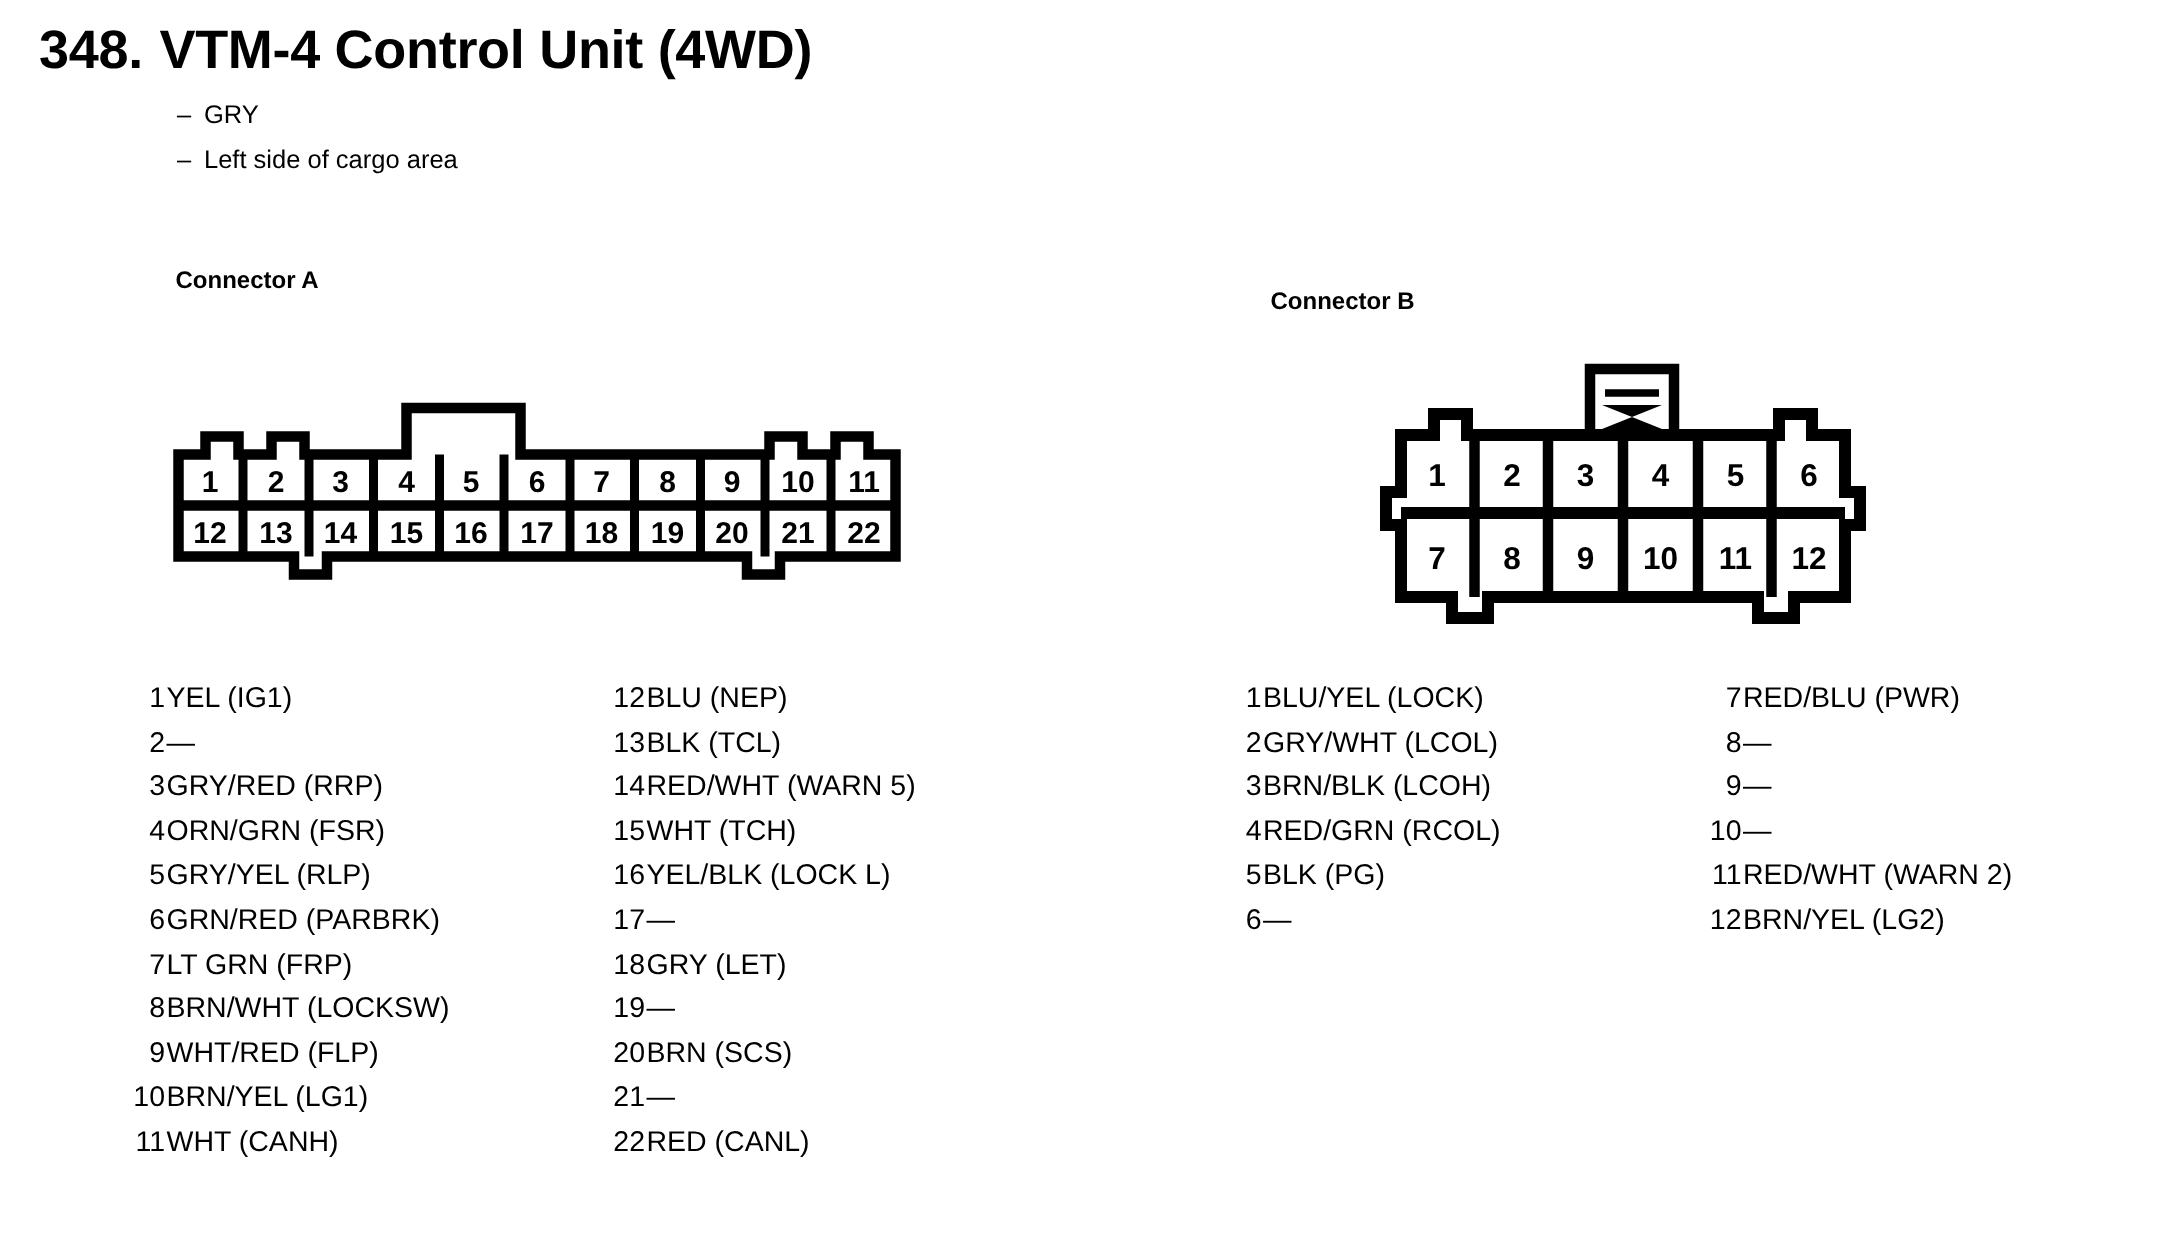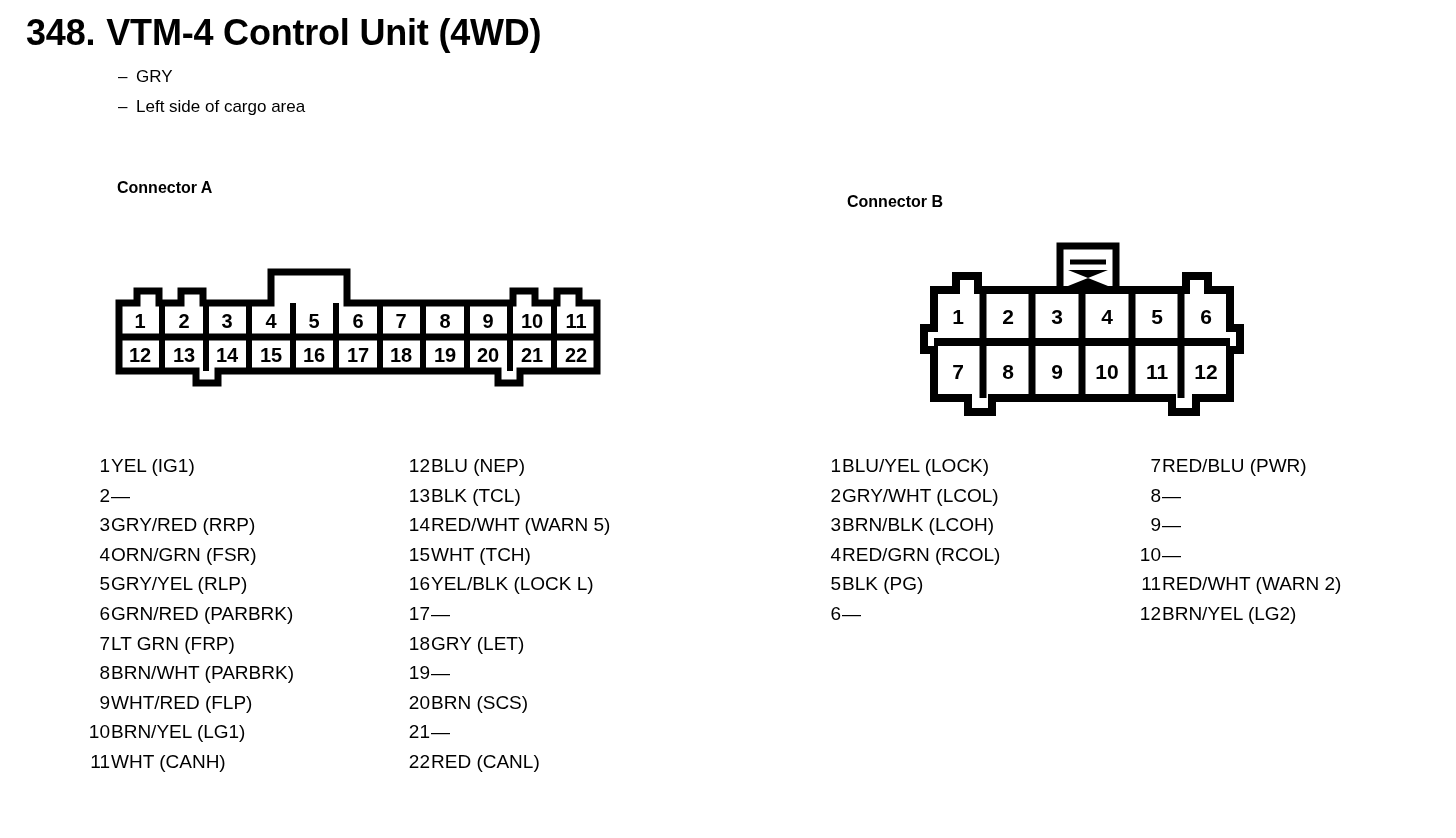--- a/index.html
+++ b/index.html
@@ -276,21 +276,21 @@
   <div class="pin-row">
       <span class="pin-num">6</span>
       <span class="pin-desc">GRN/RED (PARBRK)</span>
     </div>
   <div class="pin-row">
       <span class="pin-num">7</span>
       <span class="pin-desc">LT GRN (FRP)</span>
     </div>
   <div class="pin-row">
       <span class="pin-num">8</span>
-      <span class="pin-desc">BRN/WHT (PARBRK)</span>
+      <span class="pin-desc">BRN/WHT (LOCKSW)</span>
     </div>
   <div class="pin-row">
       <span class="pin-num">9</span>
       <span class="pin-desc">WHT/RED (FLP)</span>
     </div>
   <div class="pin-row">
       <span class="pin-num">10</span>
       <span class="pin-desc">BRN/YEL (LG1)</span>
     </div>
   <div class="pin-row">

